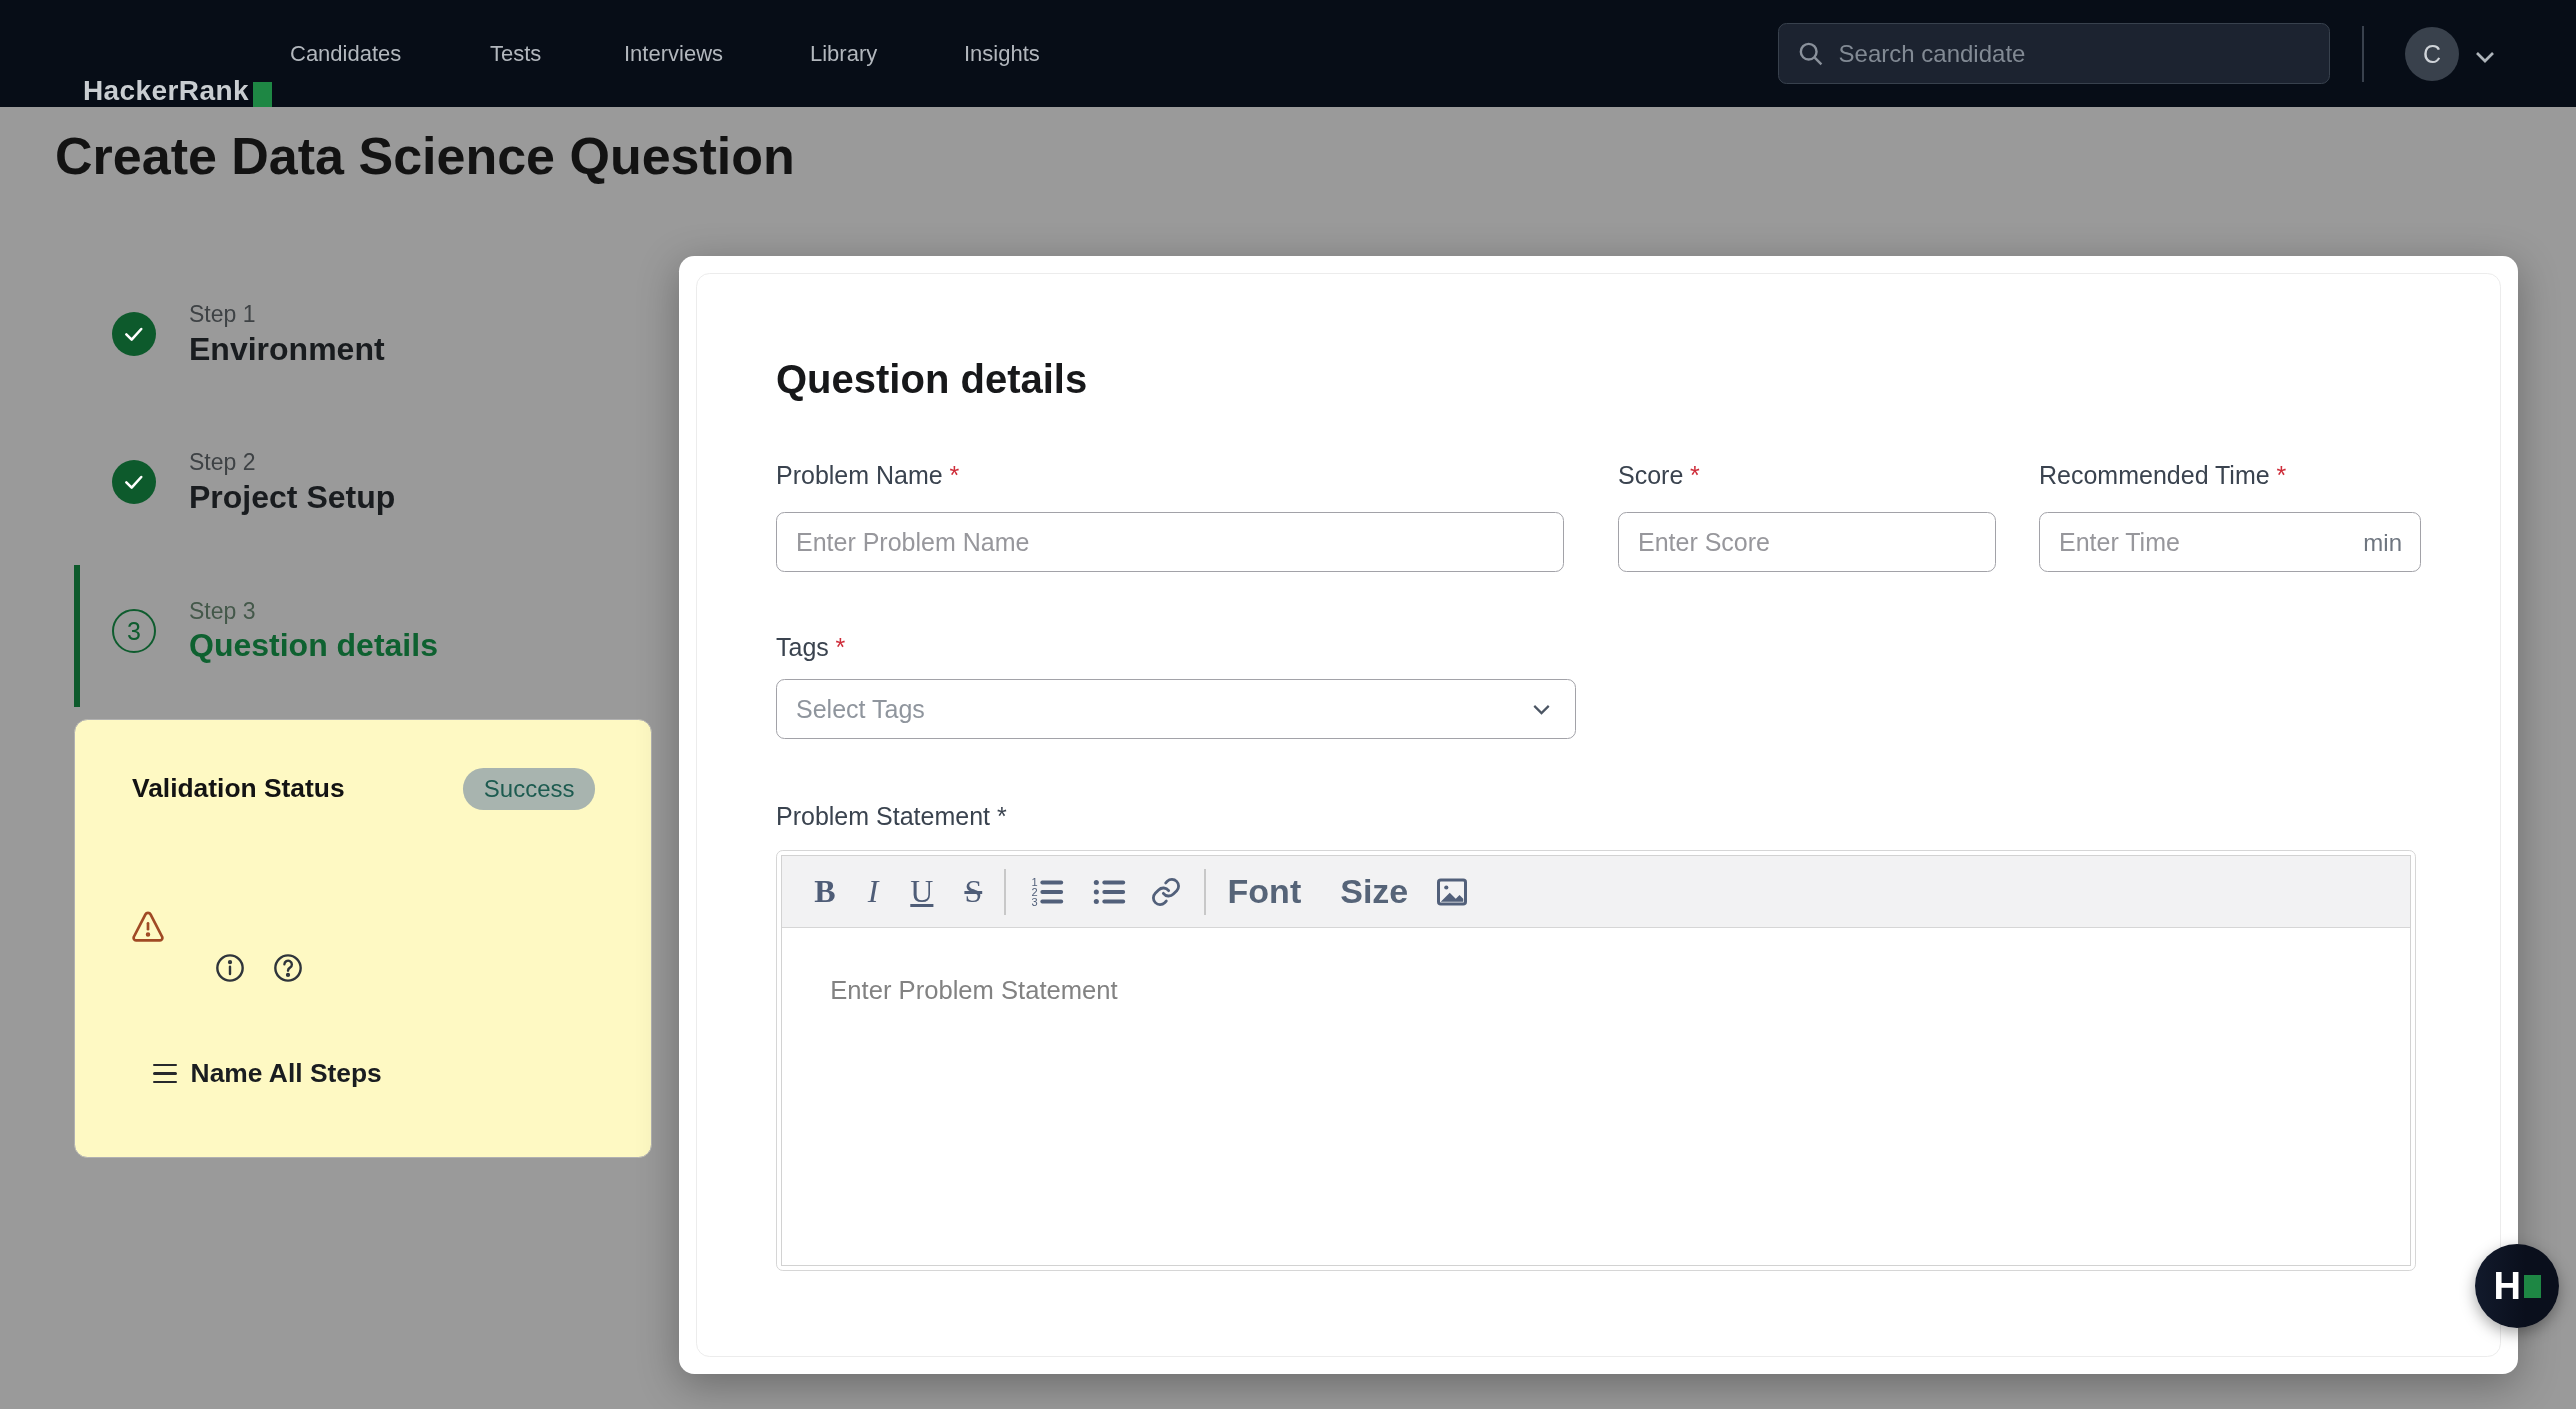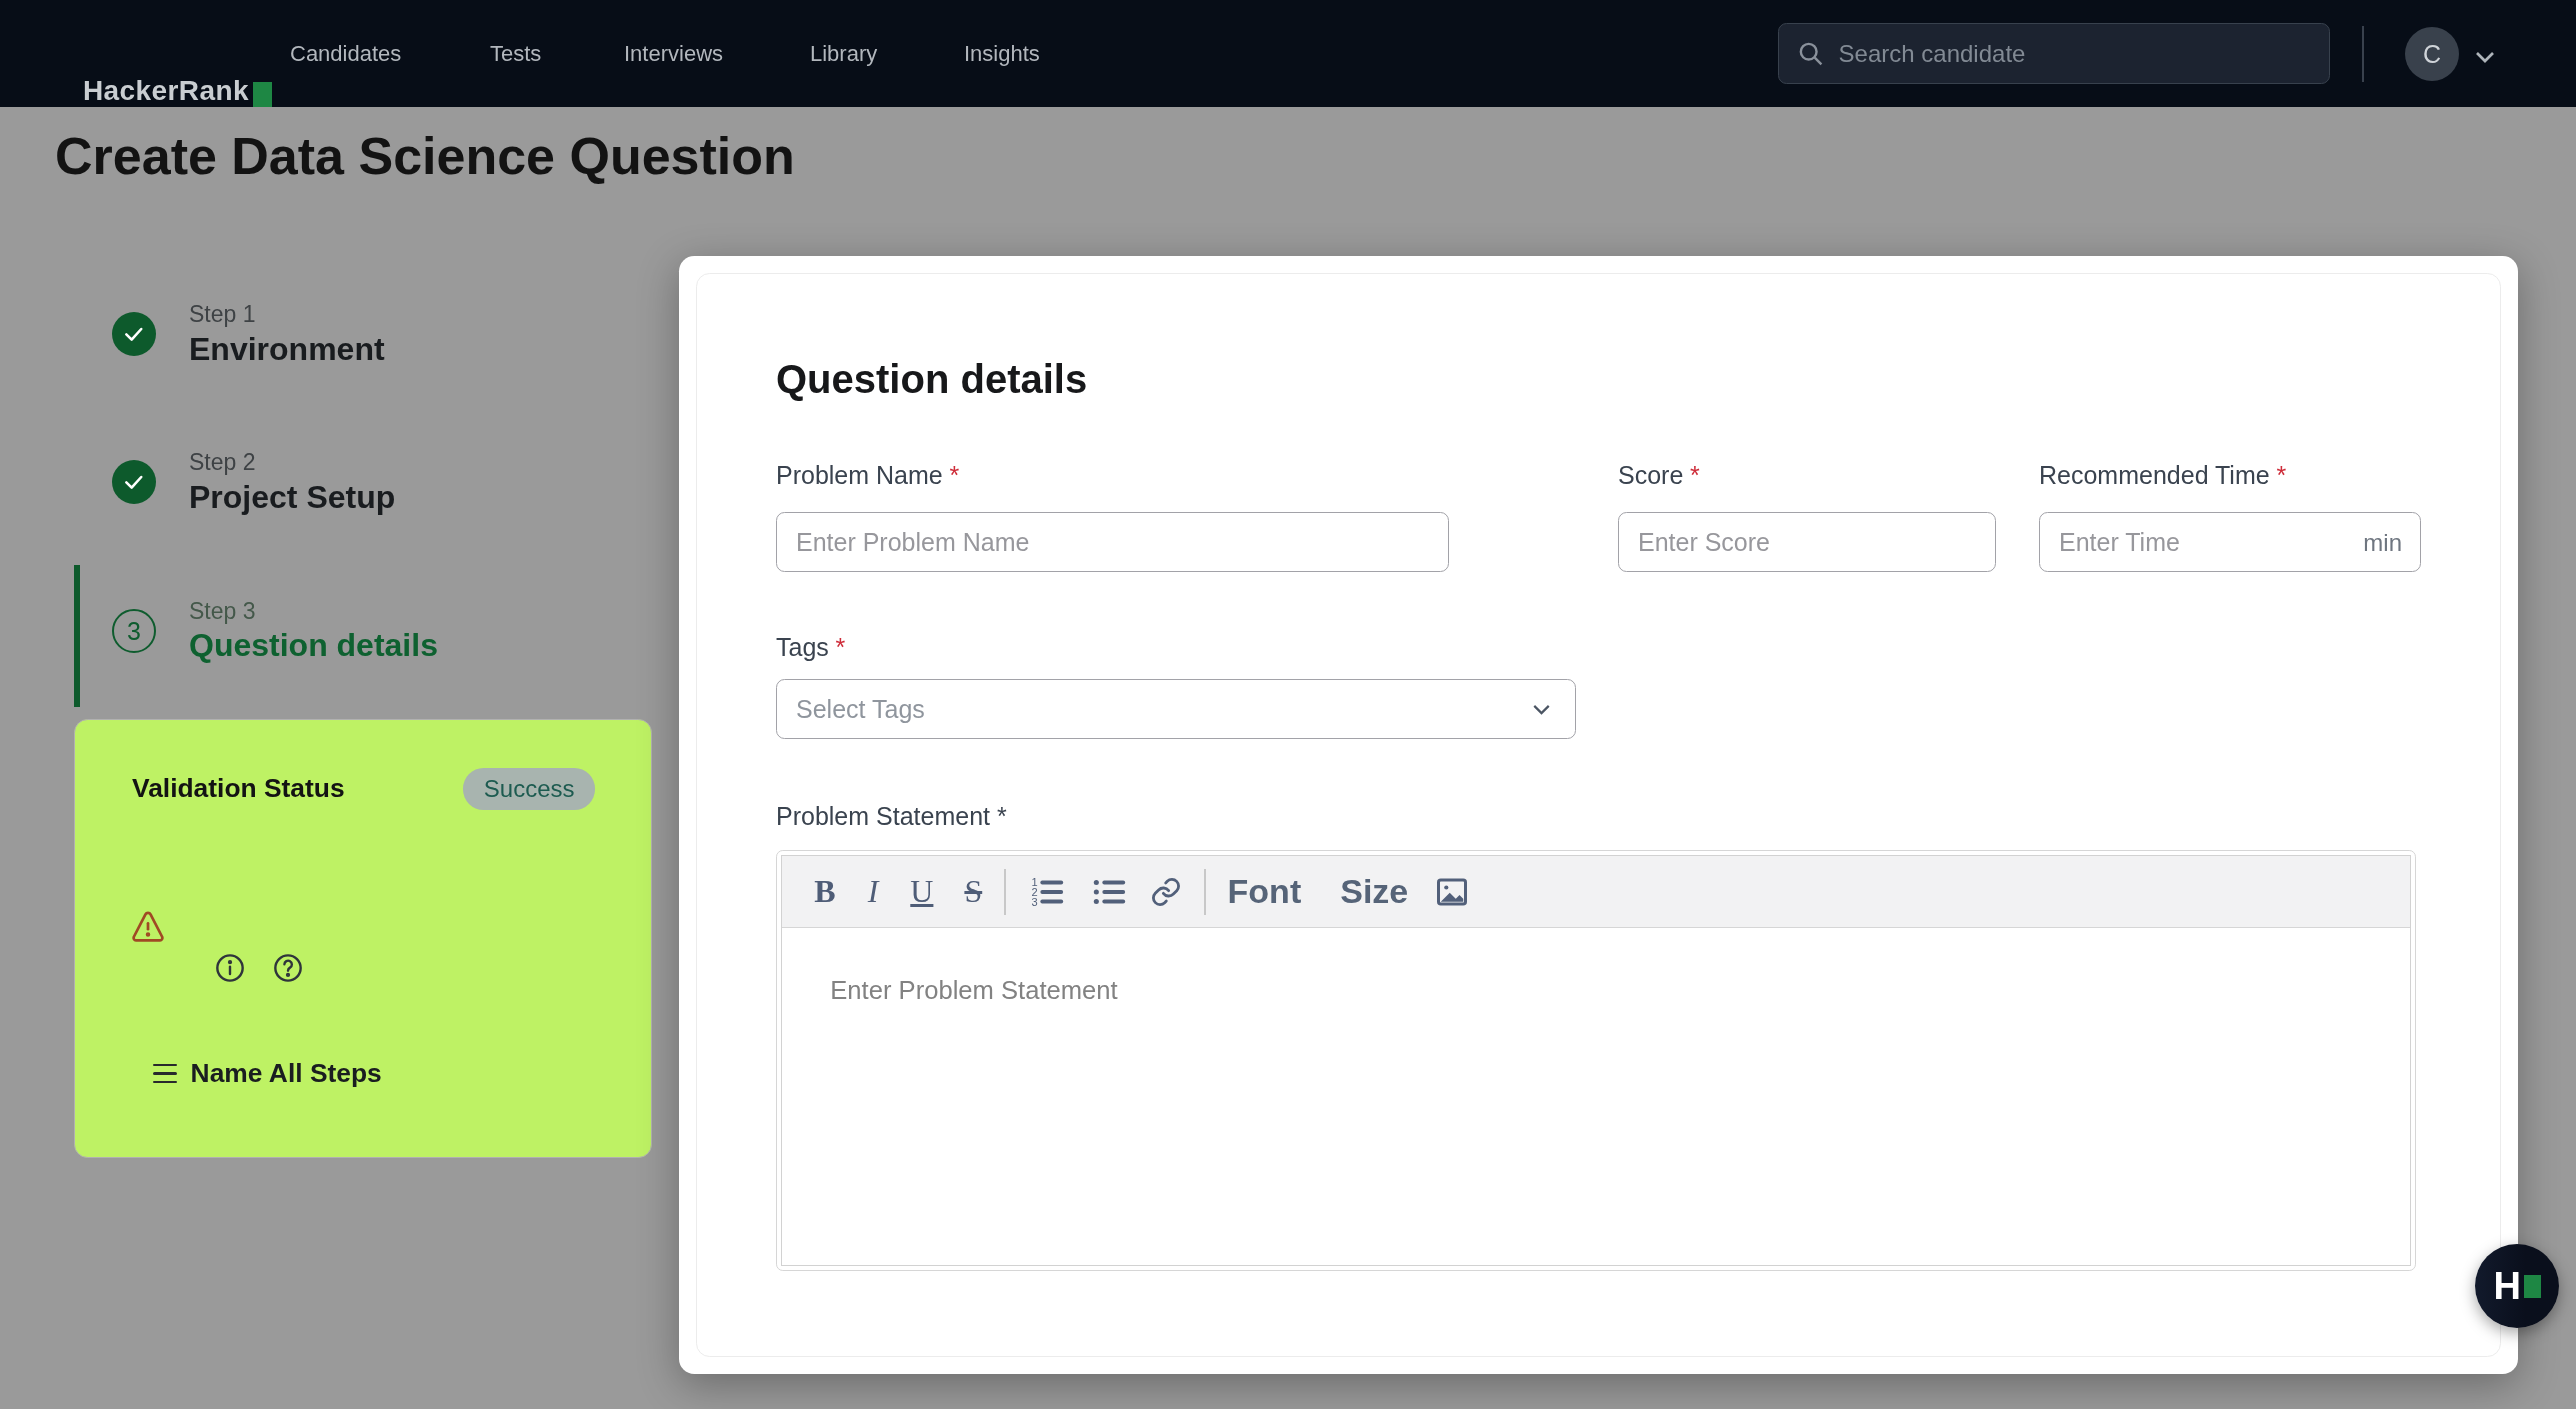--- a/index.html
+++ b/index.html
@@ -36,21 +36,21 @@
   .step-circle-active { position:absolute; width:44px; height:44px; border-radius:50%;
     border:2.6px solid #0e5c2e; color:#0e5c2e; font-size:25px;
     display:flex; align-items:center; justify-content:center; }
   .step-label { position:absolute; font-size:23px; color:#3e4245; }
   .step-title { position:absolute; font-size:32px; font-weight:700; color:#191c1f; }
   .step-label-active { position:absolute; font-size:23px; color:#44584a; }
   .step-title-active { position:absolute; font-size:32px; font-weight:700; color:#0e6130; }
   .step-bar { position:absolute; left:74px; top:565px; width:6px; height:142px; background:#0d5a2c; }
   
   .vcard { position:absolute; left:74px; top:719px; width:578px; height:439px;
-    background:#bef264; border:1.7px solid #b1b1b1; border-radius:13.6px; }
+    background:#fef9c3; border:1.7px solid #b1b1b1; border-radius:13.6px; }
   .vcard-title { position:absolute; left:57px; top:53px; font-size:26.4px; font-weight:700; color:#131313; }
   .vcard-badge { position:absolute; right:56px; top:48px; background:#a8b4af; color:#1d5b50;
     font-size:24px; padding:6.8px 20.5px; border-radius:20.5px; }
   .vcard-warning { position:absolute; left:55px; top:189px; }
   .vcard-msg { position:absolute; left:119px; top:138px; width:358px; font-size:26.4px;
     line-height:41px; color:#3c4147; }
   .vcard-info { position:absolute; left:139px; top:232px; cursor:pointer; }
   .vcard-help { position:absolute; left:197px; top:232px; cursor:pointer; }
   .vcard-viewall { position:absolute; left:78px; top:338px; display:flex; align-items:center; cursor:pointer; }
   .burger { width:24px; display:flex; flex-direction:column; gap:6px; }
@@ -203,21 +203,21 @@
     <div class="field-label" style="left:97px; top:205px;">
       <span>Problem Name</span><span class="req">*</span>
     </div>
     <div class="field-label" style="left:939px; top:205px;">
       <span>Score</span><span class="req">*</span>
     </div>
     <div class="field-label" style="left:1360px; top:205px;">
       <span>Recommended Time</span><span class="req">*</span>
     </div>
 
-    <div class="input-wrap" style="left:97px; top:256px; width:673px;">
+    <div class="input-wrap" style="left:97px; top:256px; width:788px;">
       <input class="tinput" type="text" placeholder="Enter Problem Name" style="">
     </div>
     <div class="input-wrap" style="left:939px; top:256px; width:378px;">
       <input class="tinput" type="text" placeholder="Enter Score" style="">
     </div>
     <div class="input-wrap" style="left:1360px; top:256px; width:382px;">
       <input class="tinput" type="text" style="padding-right: 85px;" placeholder="Enter Time">
       <span class="min-suffix">min</span>
     </div>
 

